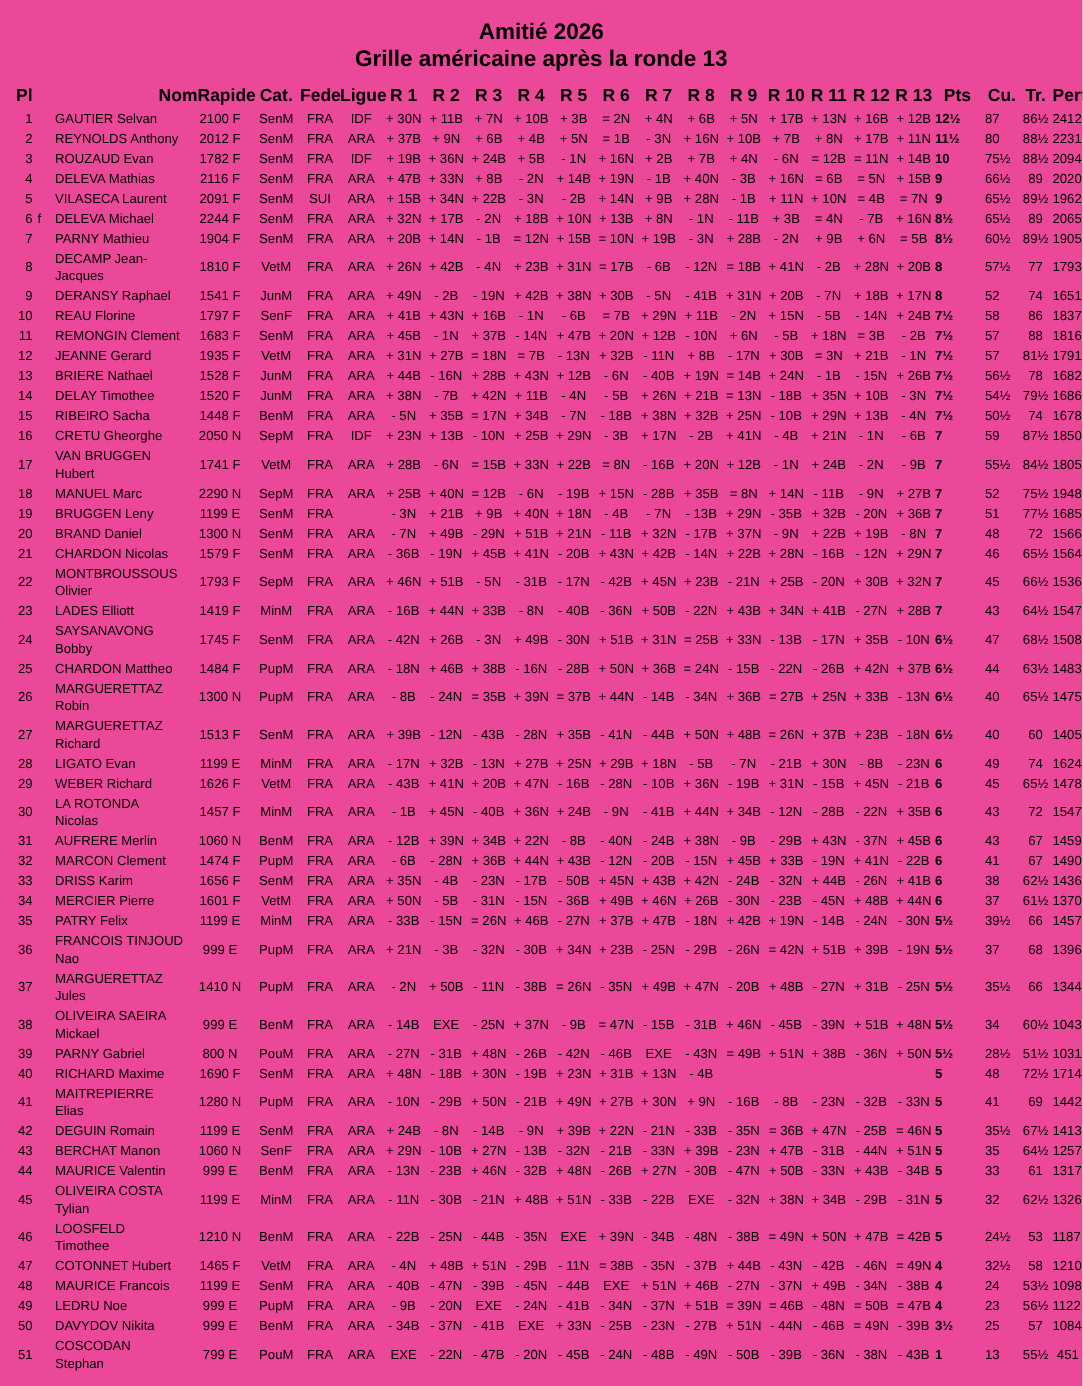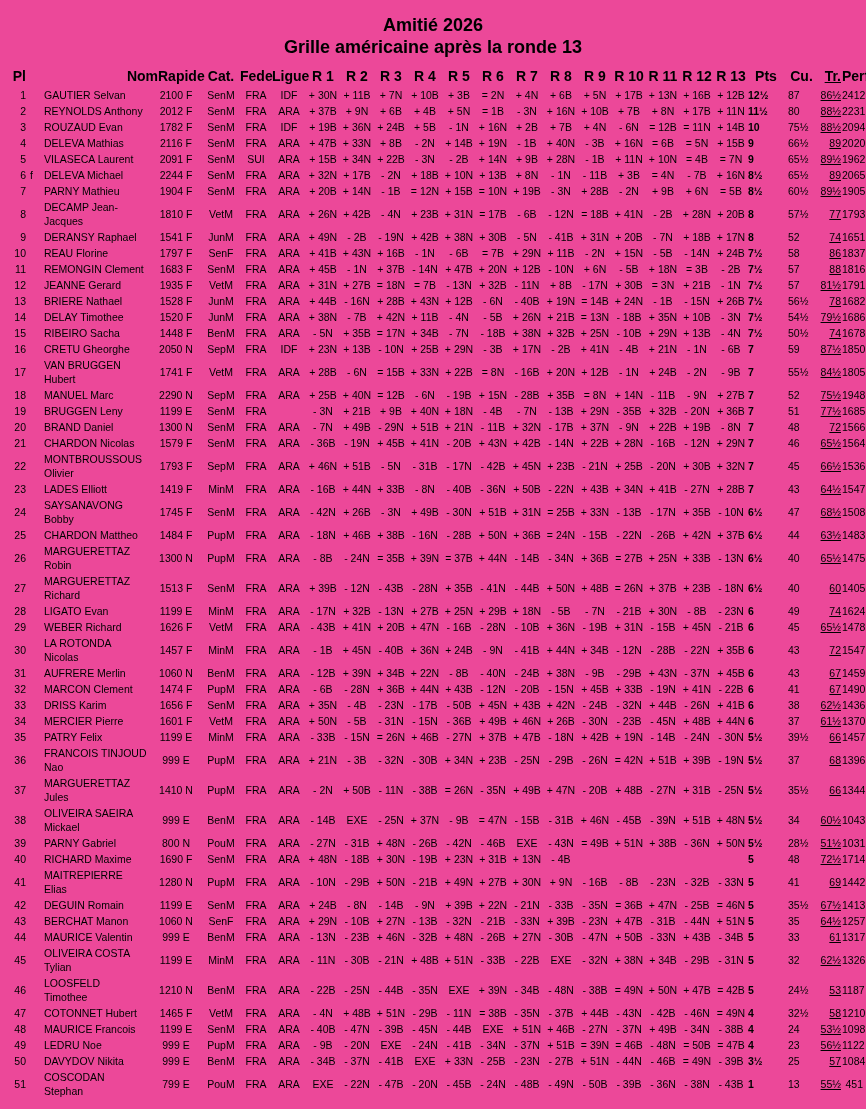--- a/index.html
+++ b/index.html
@@ -24,21 +24,21 @@
   col.w-cat{width:38px} col.w-fede{width:32px} col.w-ligue{width:34px} col.w-round{width:34px}
   col.w-pts{width:40px} col.w-cu{width:28px} col.w-tr{width:26px} col.w-perf{width:24px}
   
   .c-pl   { text-align: right; padding-right: 4px !important; }
   .c-f    { text-align: left; }
   .c-nom  { text-align: left; font-weight: normal; white-space: pre-line !important; }
   .c-rapide { text-align: center; padding-right: 8px !important; }
   .c-cat, .c-fede, .c-ligue, .c-round { text-align: center; }
   .c-pts  { font-weight: bold; padding-right: 4px !important; }
   .c-cu   { padding-right: 1px !important; }
-  .c-tr   { text-align: right; padding-right: 1px !important; text-decoration: underline; }
+  .c-tr   { text-align: center; padding-right: 1px !important; }
   .c-perf { text-align: right; padding-right: 3px !important; }
   th.c-nom { text-align: right; }
   th.c-rapide { text-align: center; padding-right: 0 !important; margin-left: 20px; }
 </style>
 </head>
 <body>
 
 <div class="page">
   <div class="title-line">Amitié 2026</div>
   <div class="title-line">Grille américaine après la ronde 13</div>

